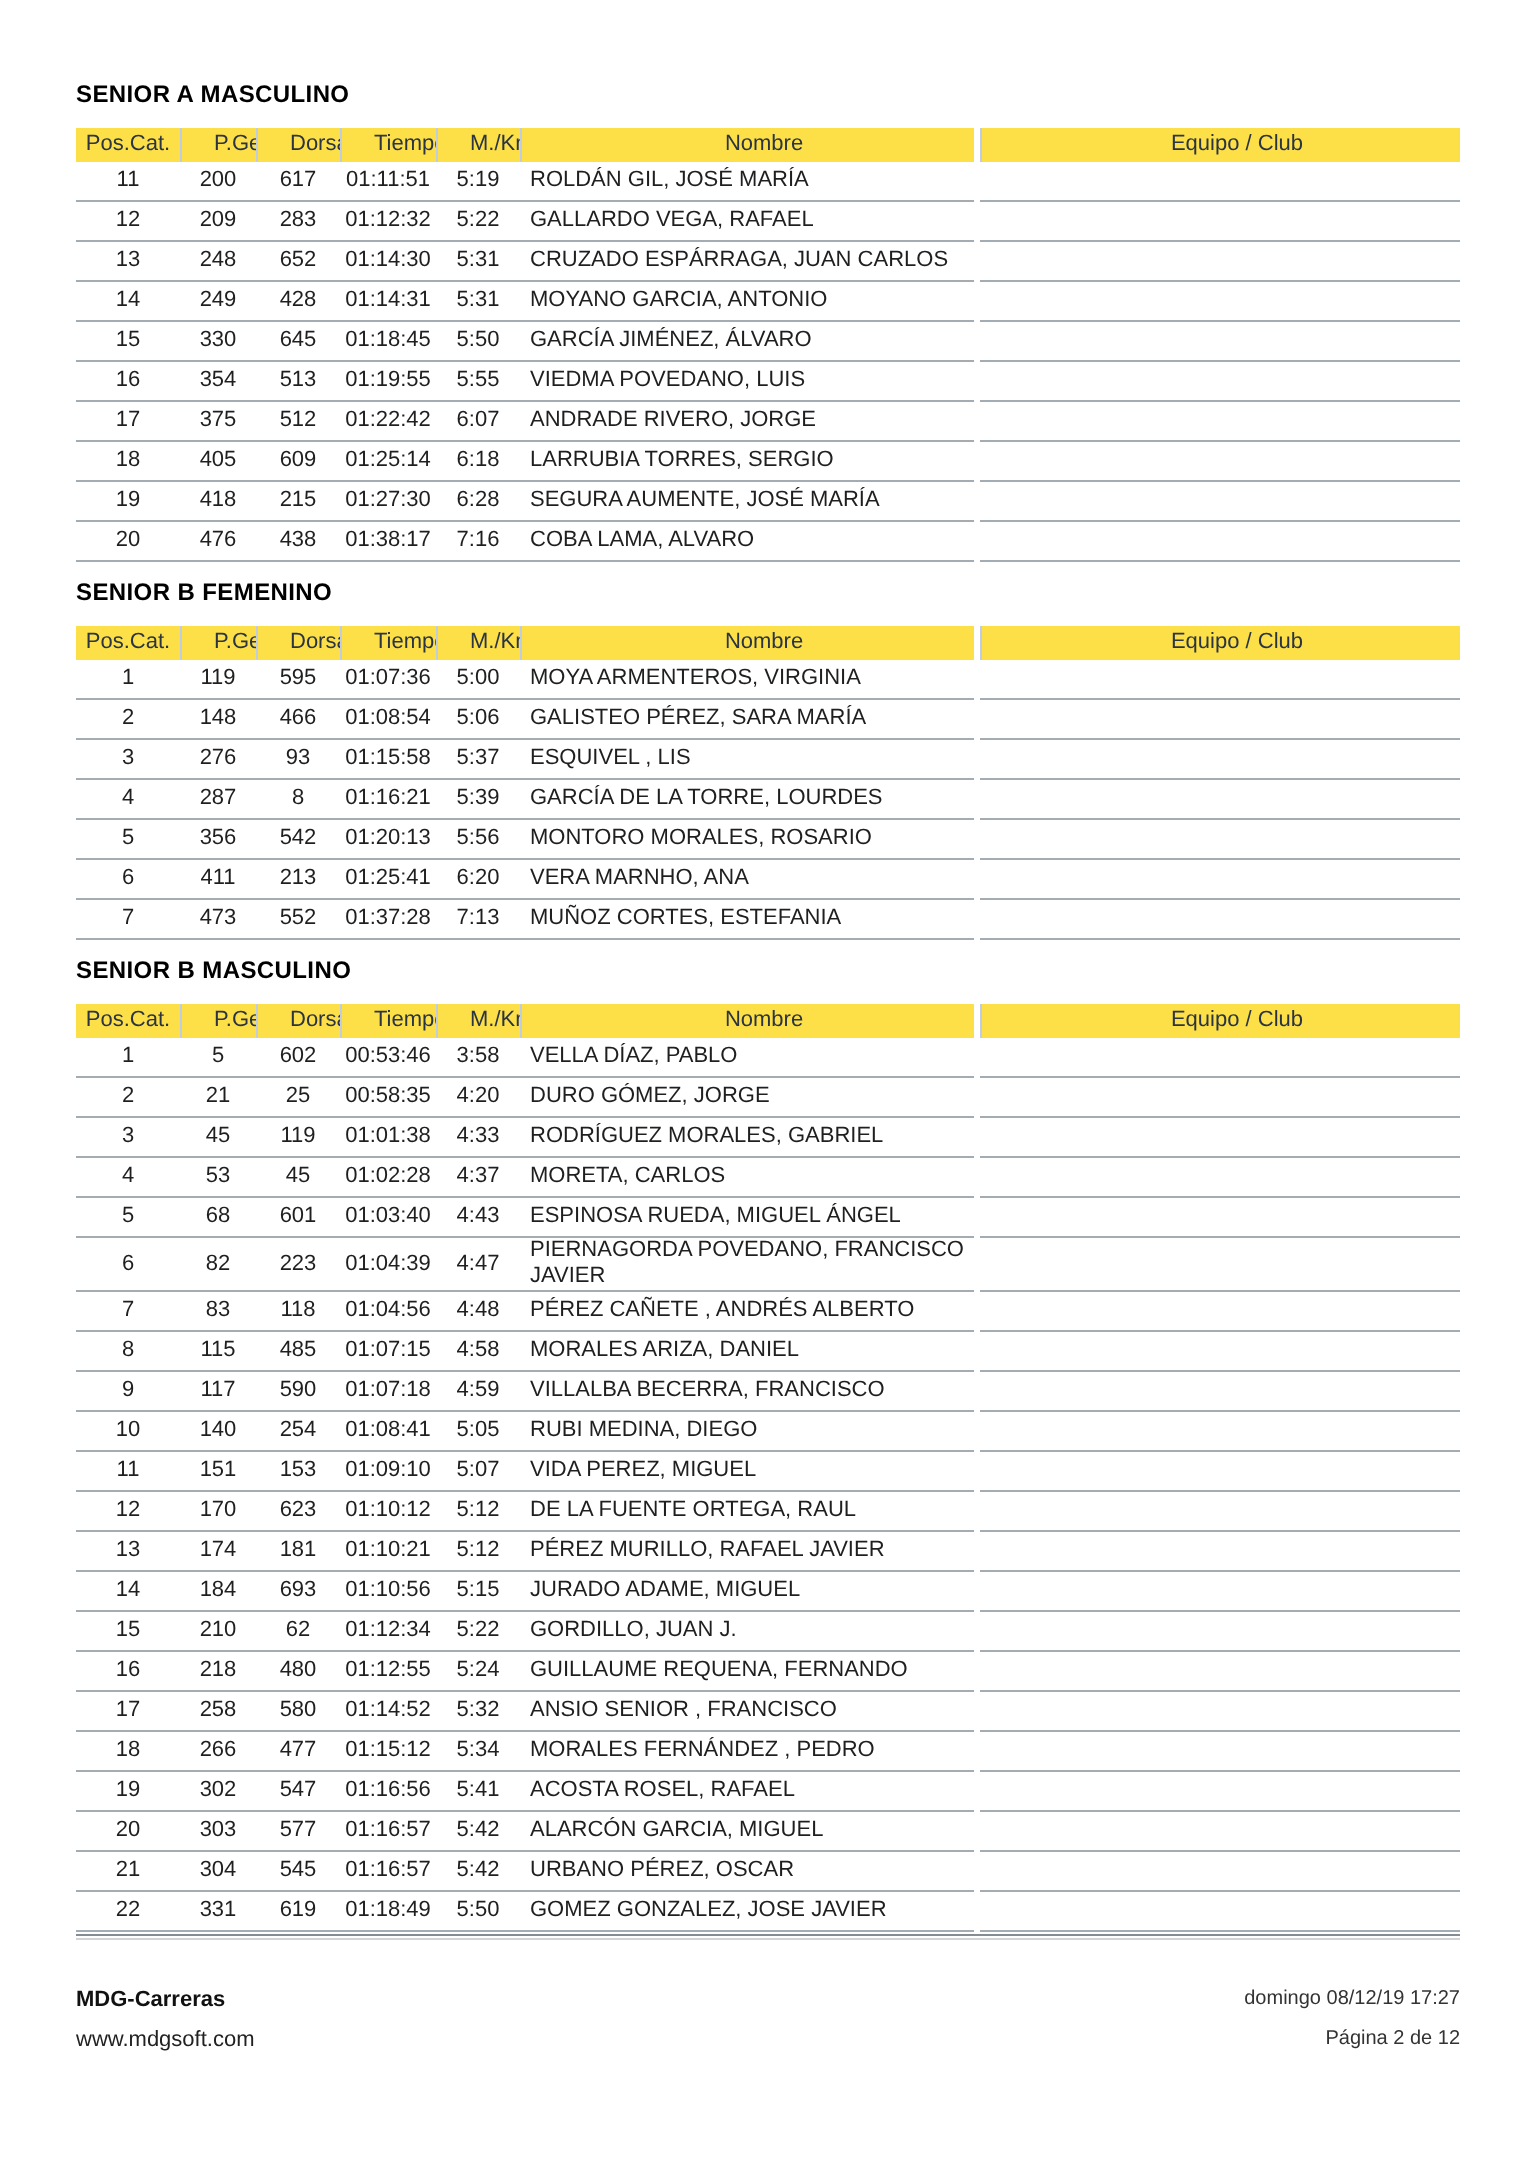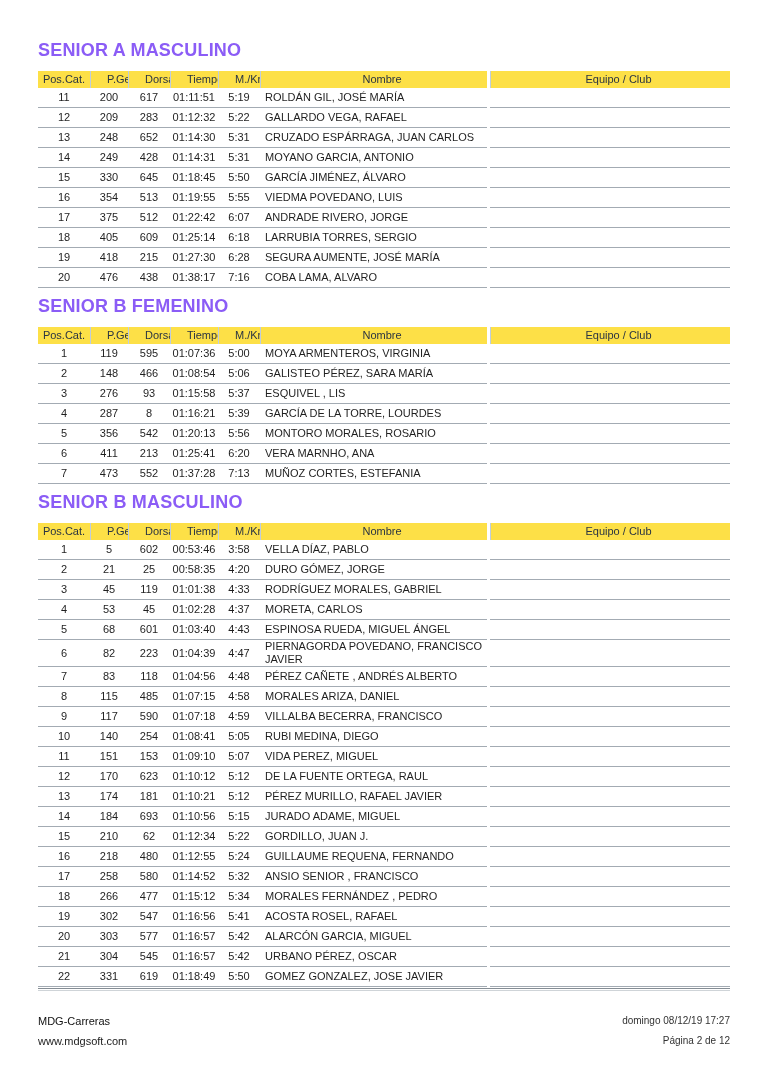--- a/index.html
+++ b/index.html
@@ -7,23 +7,23 @@
     width:768px;height:1087px;
     background:#ffffff;
     font-family:"Liberation Sans", sans-serif;
     color:#222;
     overflow:hidden;
     position:relative;
   }
   .page{padding:40px 38px 0 38px;}
 
   .section-title{
-    font-size:18px;
+    font-size:12px;
     font-weight:bold;
-    color:#8b5cf6;
+    color:#000000;
     margin:8px 0 10px 0;
     letter-spacing:.2px;
   }
   section:first-child .section-title{margin-top:0;}
 
   table.results{
     width:692px;
     border-collapse:separate;
     border-spacing:0;
     table-layout:fixed;
@@ -76,21 +76,21 @@
     width:692px;
   }
   .footer{
     margin-top:20px;
     display:flex;
     justify-content:space-between;
     align-items:flex-start;
     width:692px;
   }
   .footer-left{font-size:11px;line-height:20px;color:#222;}
-  .footer-left .app-name{font-weight:normal;color:#111;}
+  .footer-left .app-name{font-weight:bold;color:#111;}
   .footer-right{font-size:10px;line-height:20px;color:#333;text-align:right;}
 </style>
 </head>
 <body>
 
 <div class="page">
   <div>
       <section>
         <h2 class="section-title">SENIOR A MASCULINO</h2>
         <table class="results">

